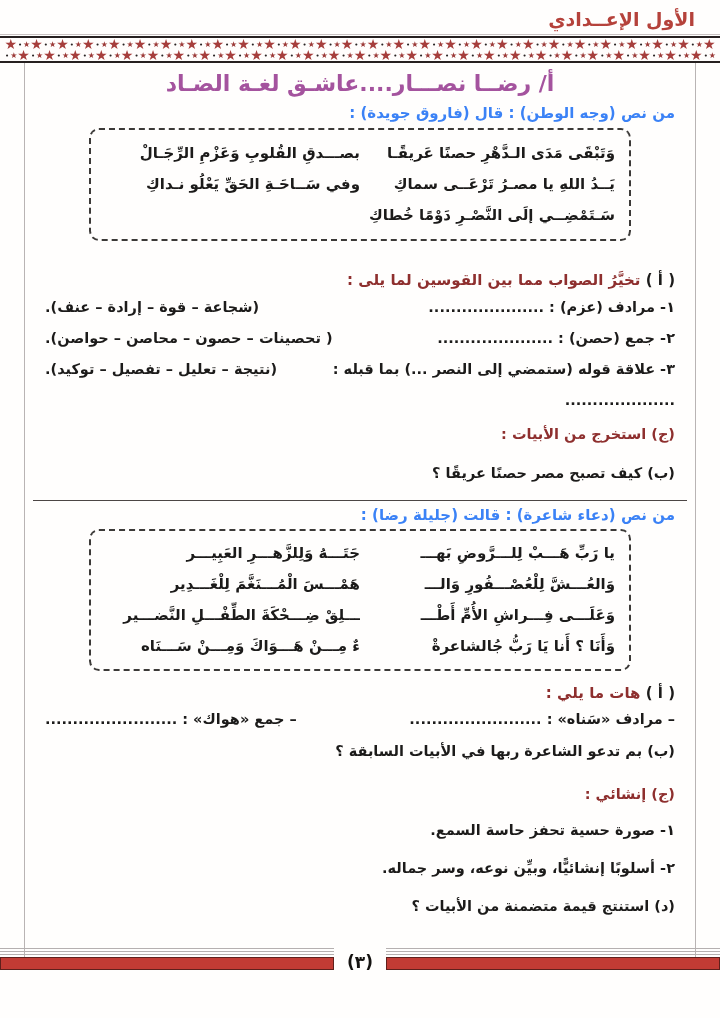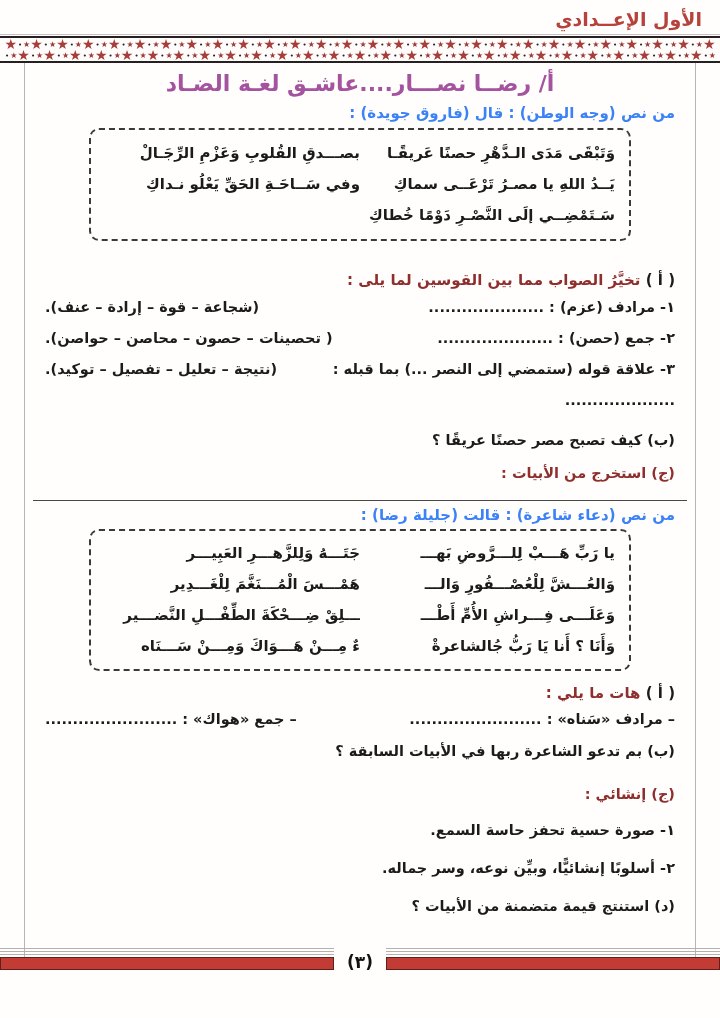--- a/index.html
+++ b/index.html
@@ -3,21 +3,21 @@
 <meta charset="utf-8">
 <style>
   * { margin:0; padding:0; box-sizing:border-box; }
   html,body { background:#e9e9e9; }
   body { font-family:"DejaVu Sans", sans-serif; }
   .sheet{
     width:720px; height:1018px; position:relative; background:#fffefd;
     margin:0 auto; overflow:hidden; direction:rtl;
   }
   
-  .hdr{ padding:6px 18px 2px 10px; text-align:right; }
+  .hdr{ padding:6px 25px 2px 10px; text-align:right; }
   .hdr-title{ color:#b5423b; font-size:19px; font-weight:bold; line-height:26px; }
   .hdr-rule{ border-top:1px solid #c9c2c2; border-bottom:2.5px solid #262020; height:4px; }
   
   .star-band{
     height:25px; overflow:hidden; border-bottom:2.5px solid #262020;
     display:flex; flex-wrap:wrap; align-items:center; justify-content:center;
     line-height:11px; padding:1px 2px; background:#fffdfc;
   }
   .st{ color:#a63e3c; font-size:14px; line-height:11px; }
   .st.sm{ font-size:8px; color:#9c3a38; }
@@ -336,22 +336,22 @@
     </div>
     <div class="q-item">
       <span><span>٢- جمع (حصن) :</span> <span class="dots">.....................</span></span>
       <span class="choices">( تحصينات – حصون – محاصن – حواصن).</span>
     </div>
     <div class="q-item">
       <span><span>٣- علاقة قوله (ستمضي إلى النصر ...) بما قبله :</span> <span class="dots">....................</span></span>
       <span class="choices">(نتيجة – تعليل – تفصيل – توكيد).</span>
     </div>
 
+    <div class="q-line redline">(ج) استخرج من الأبيات :</div>
     <div class="q-line mt10">(ب) كيف تصبح مصر حصنًا عريقًا ؟</div>
-    <div class="q-line redline">(ج) استخرج من الأبيات :</div>
 
     <div class="divider"></div>
 
     <div class="src-line">من نص (دعاء شاعرة) : قالت (جليلة رضا) :</div>
 
     <div class="verse-box second">
       <div class="v-row">
         <div class="v-cell">يا رَبِّ هَـــبْ لِلـــرَّوضِ بَهـــ</div>
         <div class="v-cell">جَتَـــهُ وَلِلزَّهـــرِ العَبِيـــر</div>
       </div>

